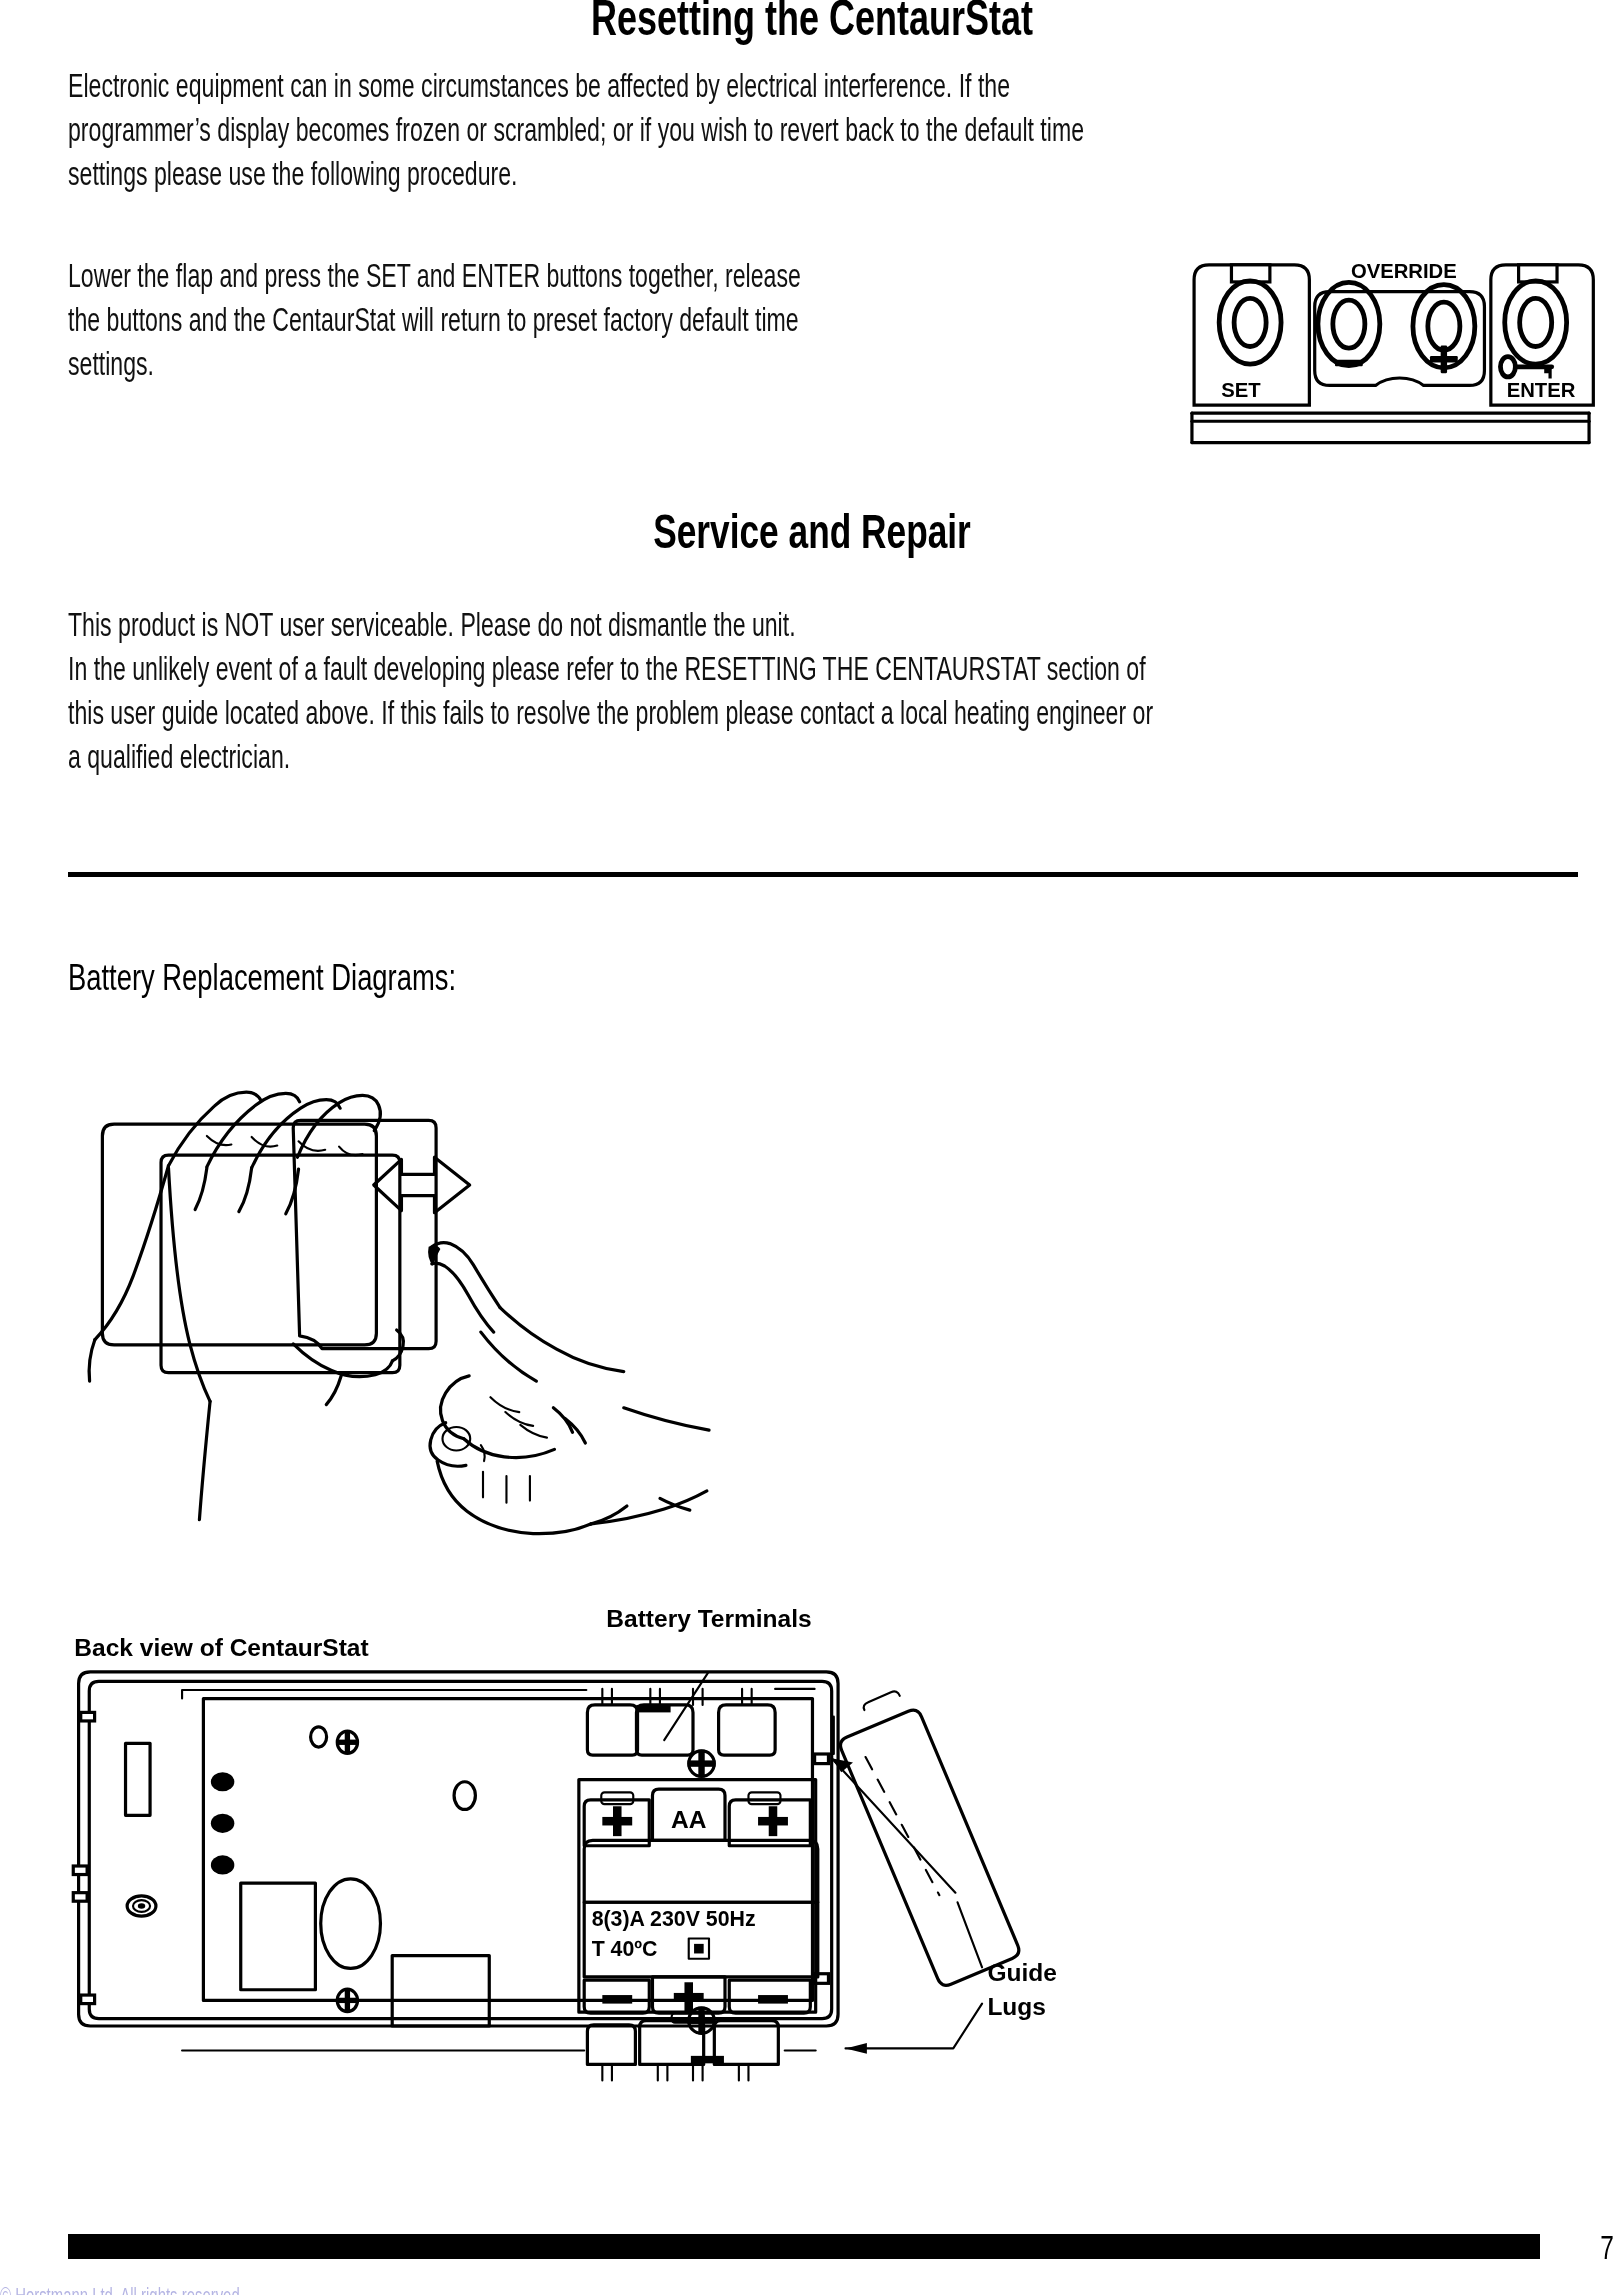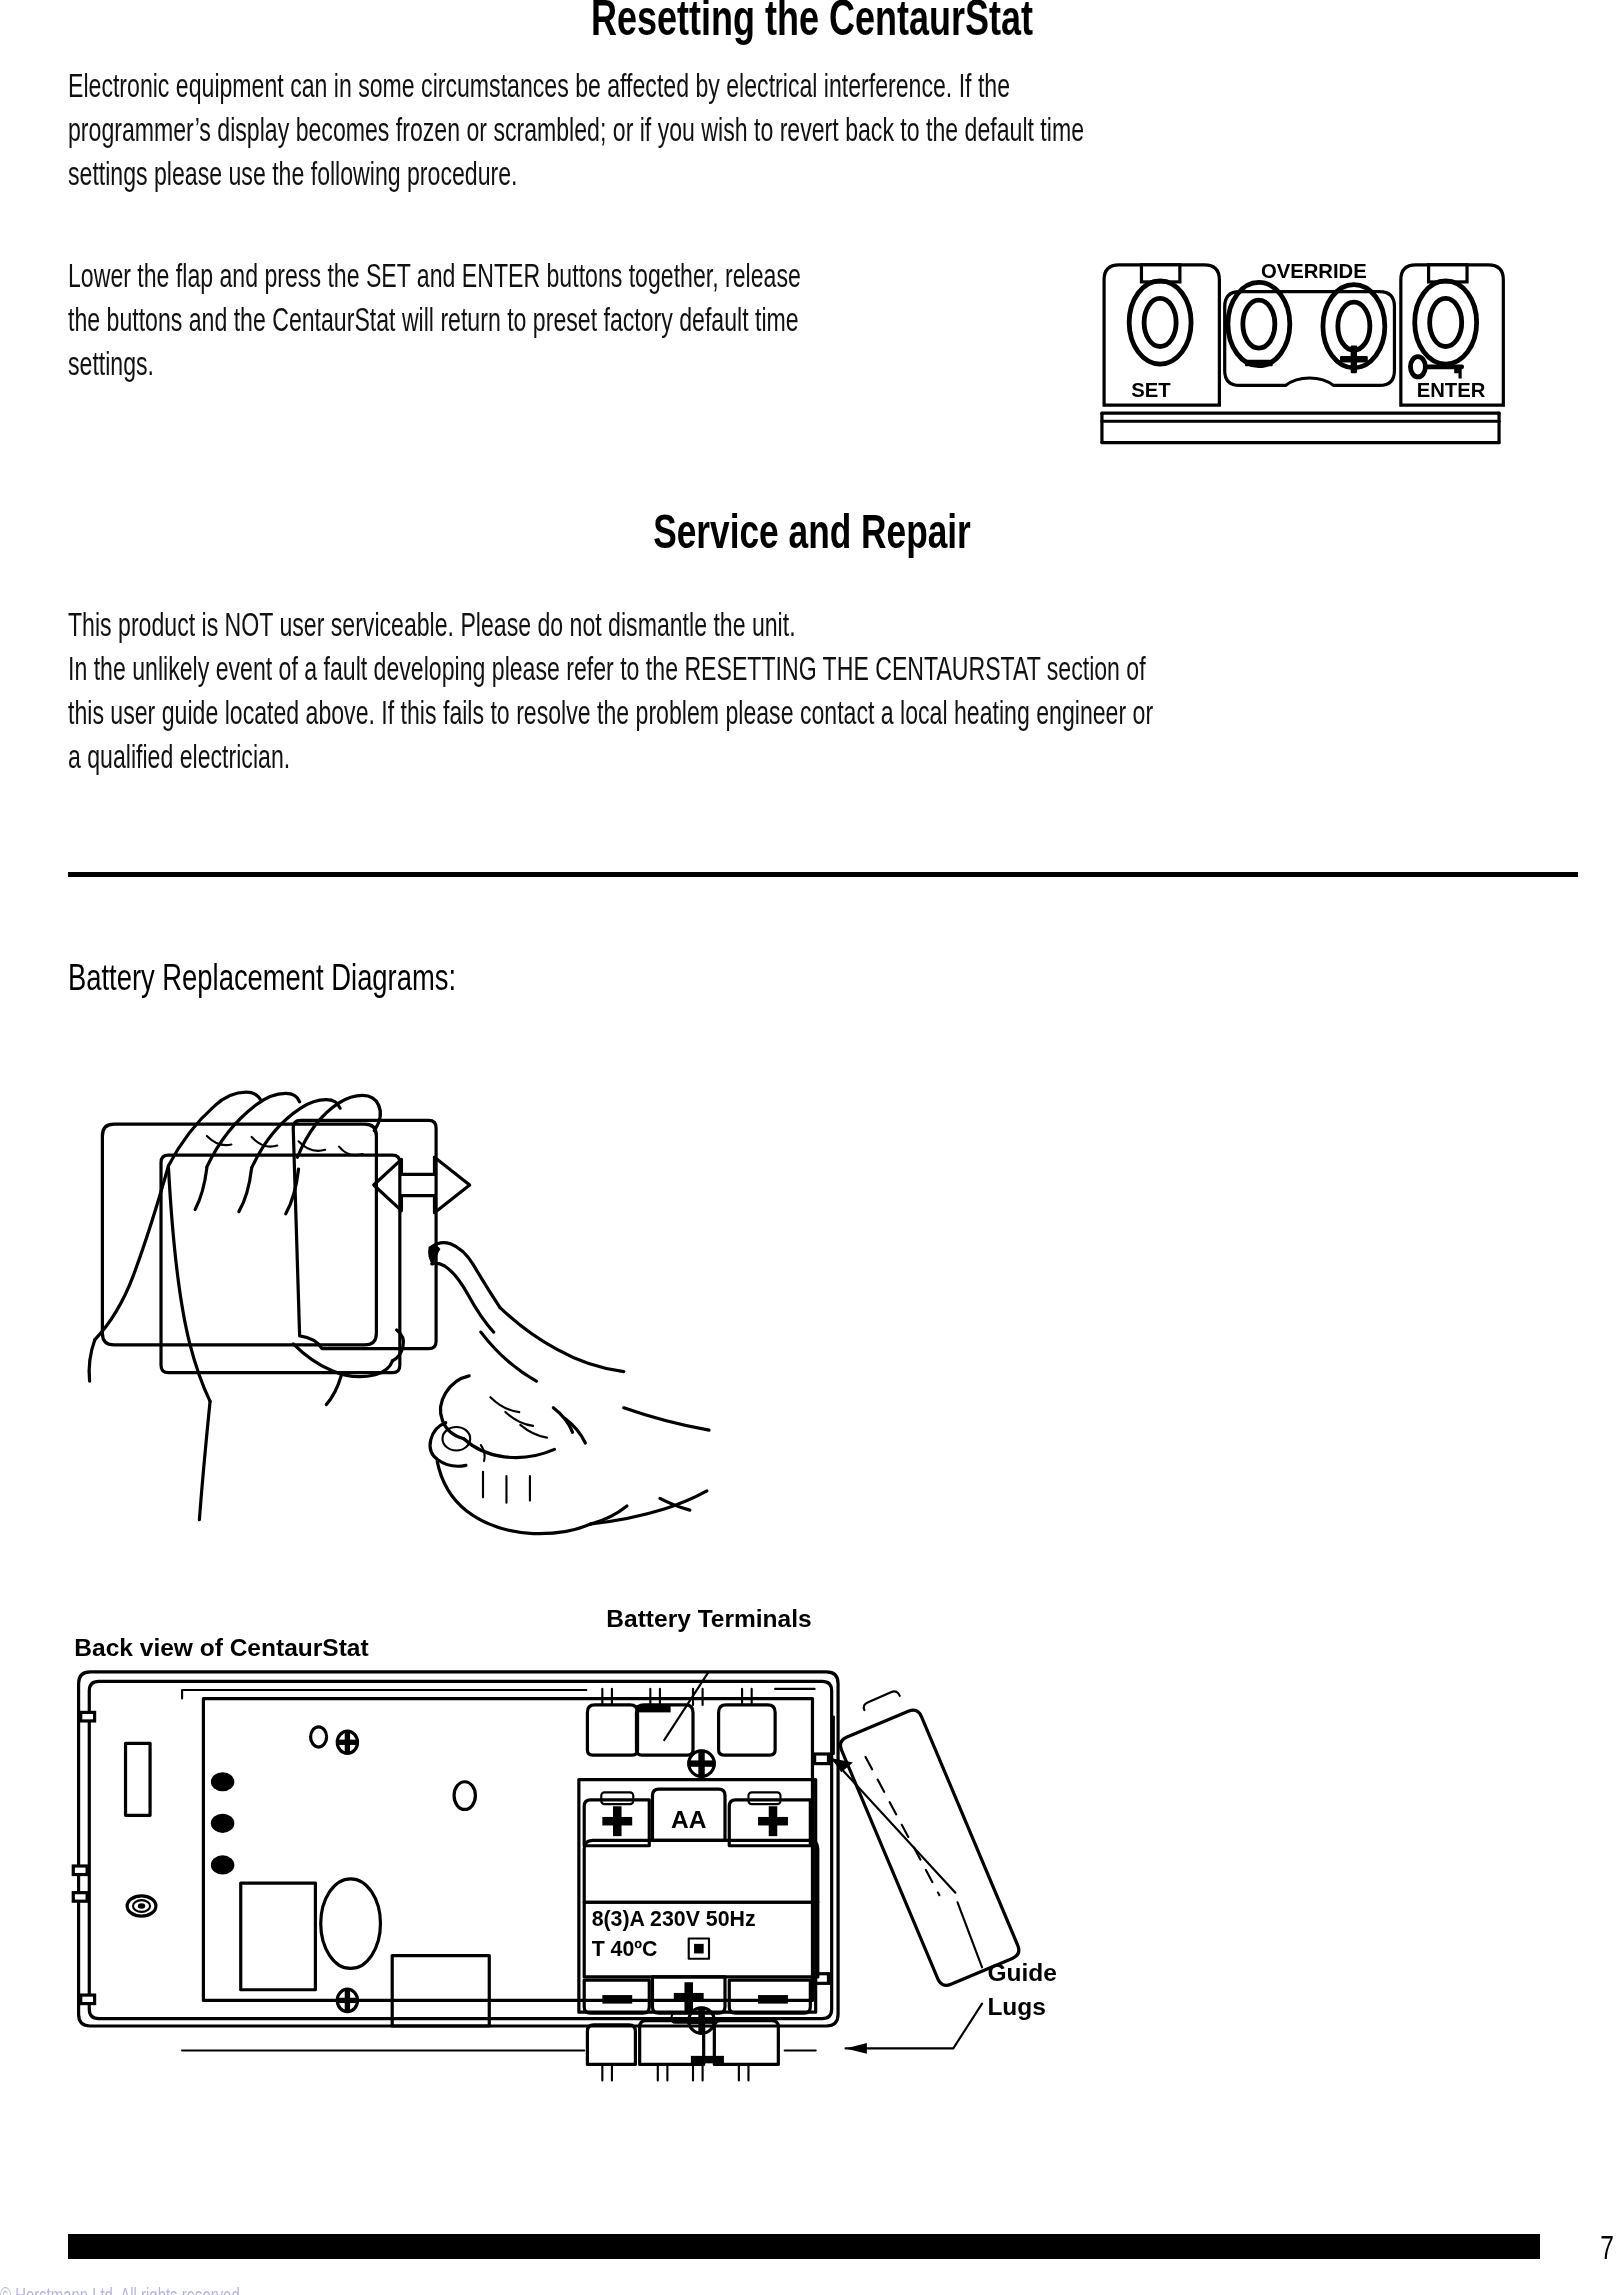--- a/index.html
+++ b/index.html
@@ -108,21 +108,21 @@
     line-height: 21.3px;
     color: #2a2ab0;
     opacity: .35;
     transform: scaleX(0.7);
     transform-origin: left top;
     white-space: nowrap;
   }
 
   
   .diagram { position: absolute; }
-  #panel-diagram  { left: 1087px; top: 229px;  width: 427px; height: 227px; }
+  #panel-diagram  { left: 1177px; top: 229px;  width: 427px; height: 227px; }
   #hand-diagram   { left: 64px;  top: 1077px; width: 709px; height: 539px; }
   #backview-diagram { left: 53px; top: 1594px; width: 960px; height: 480px; }
 
   svg { display: block; overflow: visible; }
   .ln  { fill: none; stroke: #000; stroke-width: 6; stroke-linecap: round; stroke-linejoin: round; }
   .ln-thin { fill: none; stroke: #000; stroke-width: 4; stroke-linecap: round; stroke-linejoin: round; }
   .ln-thick { fill: none; stroke: #000; stroke-width: 9; stroke-linecap: round; stroke-linejoin: round; }
   .fillw { fill: #fff; stroke: #000; stroke-width: 6; }
   .fillb { fill: #000; stroke: none; }
   .dlabel {

